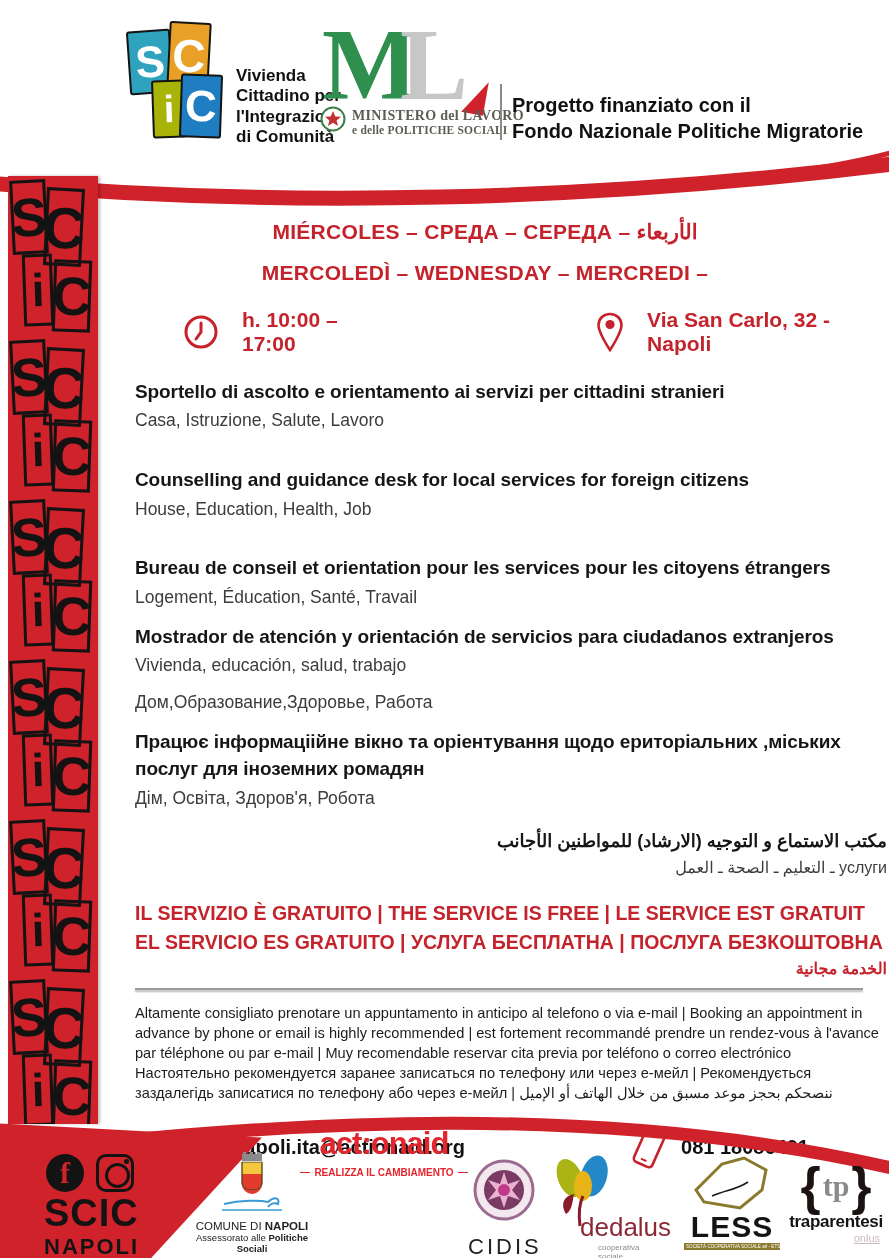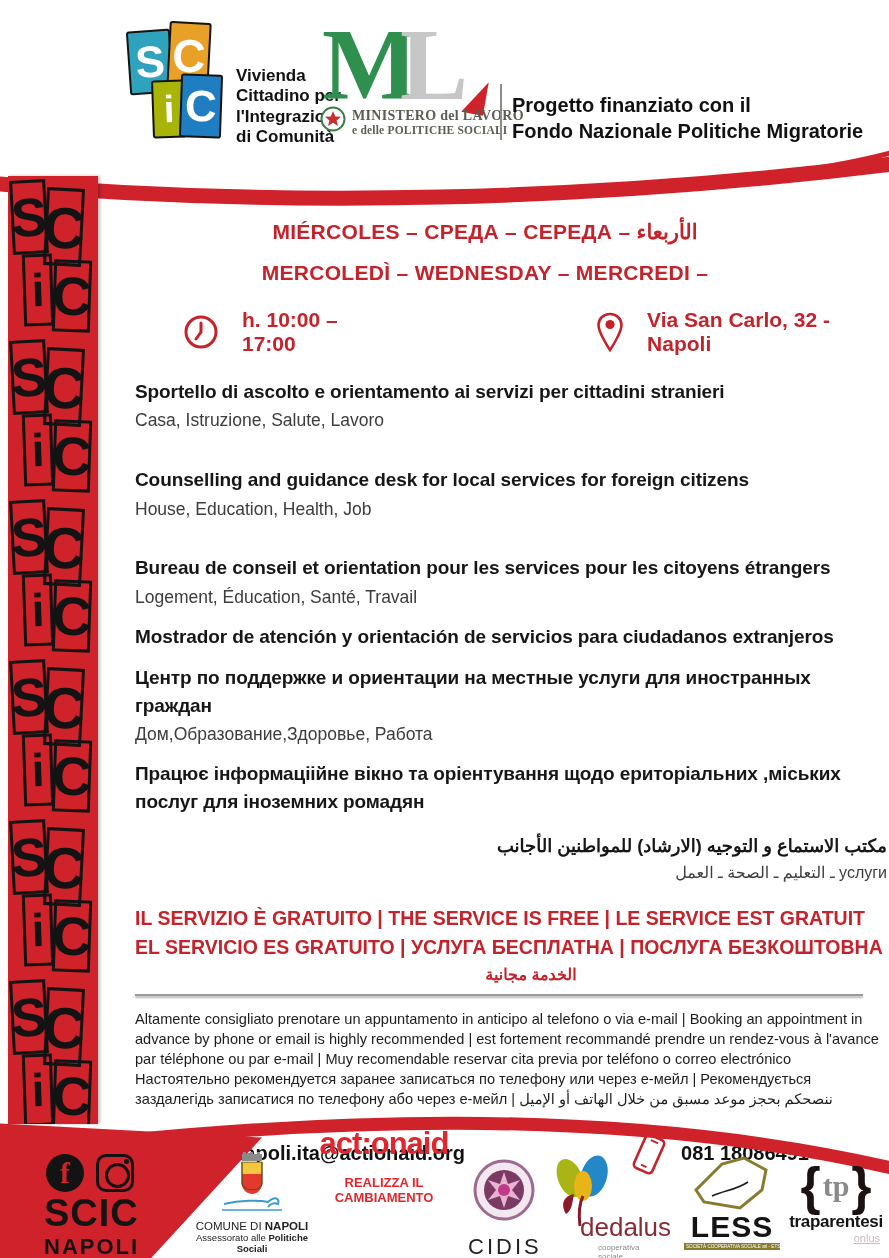--- a/index.html
+++ b/index.html
@@ -94,21 +94,21 @@
   .ig::before{content:"";position:absolute;left:6px;top:6px;width:19px;height:19px;border:3.5px solid #131313;border-radius:50%;}
   .ig::after{content:"";position:absolute;right:2px;top:2px;width:5px;height:5px;background:#131313;border-radius:50%;}
   .scic-word{margin:2px 0 0 44px;font-size:38px;font-weight:900;letter-spacing:1px;color:#141414;line-height:1;}
   .napoli-word{margin:2px 0 0 44px;font-size:22px;font-weight:800;letter-spacing:2px;color:#141414;}
 
   .logo-comune{position:absolute;left:188px;top:1152px;width:128px;text-align:center;}
   .comune-name{font-size:11.5px;color:#222;margin-top:2px;}
   .comune-dept{font-size:9.5px;color:#222;}
   .logo-actionaid{position:absolute;left:300px;top:1128px;width:168px;text-align:center;}
   .aa-word{color:#e3262d;font-weight:900;font-size:31px;letter-spacing:-1px;line-height:1;}
-  .aa-tag{display:flex;align-items:center;gap:4px;color:#e3262d;font-size:13px;font-weight:bold;margin-top:16px;justify-content:center;}
+  .aa-tag{display:flex;align-items:center;gap:4px;color:#e3262d;font-size:10px;font-weight:bold;margin-top:8px;justify-content:center;}
   .aa-tag::before,.aa-tag::after{content:"";flex:1;height:1.5px;background:#e3262d;}
   .logo-cidis{position:absolute;left:468px;top:1158px;width:72px;text-align:center;}
   .cidis-word{font-size:22px;letter-spacing:3px;color:#222;margin-top:12px;font-weight:500;}
   .logo-dedalus{position:absolute;left:546px;top:1152px;width:118px;}
   .dedalus-word{font-size:26px;color:#8a2a34;margin:-14px 0 0 34px;line-height:1;}
   .dedalus-tag{font-size:8px;color:#8a8a8a;margin-left:52px;margin-top:3px;}
   .logo-less{position:absolute;left:684px;top:1156px;width:96px;text-align:center;}
   .less-word{font-size:30px;font-weight:900;color:#141414;letter-spacing:1px;line-height:1;margin-top:-6px;}
   .less-tag{font-size:4.6px;color:#fff;background:#8a7a2e;padding:1px 2px;margin-top:1px;white-space:nowrap;}
   .logo-trap{position:absolute;left:788px;top:1160px;width:96px;text-align:center;}
@@ -233,38 +233,39 @@
   <div class="section en gap-lg">
     <div class="sec-h">Counselling and guidance desk for local services for foreign citizens</div>
     <div class="sec-s">House, Education, Health, Job</div>
   </div>
   <div class="section fr">
     <div class="sec-h">Bureau de conseil et orientation pour les services pour les citoyens étrangers</div>
     <div class="sec-s">Logement, Éducation, Santé, Travail</div>
   </div>
   <div class="section es">
     <div class="sec-h">Mostrador de atención y orientación de servicios para ciudadanos extranjeros</div>
+    <div class="sec-s">Vivienda, educación, salud, trabajo</div>
   </div>
   <div class="section ru">
-    <div class="sec-h">Центр по поддержке и ориентации на местные услуги для иностранных граждан</div>
     <div class="sec-s">Дом,Образование,Здоровье, Работа</div>
   </div>
   <div class="section uk">
     <div class="sec-h">Працює інформаціійне вікно та оріентування щодо ериторіальних ,міських послуг для іноземних ромадян</div>
+    <div class="sec-s">Дім, Освіта, Здоров'я, Робота</div>
   </div>
   <div class="section ar" dir="rtl">
     <div class="sec-h">مكتب الاستماع و التوجيه (الارشاد) للمواطنين الأجانب</div>
     <div class="sec-s">услуги ـ التعليم ـ الصحة ـ  العمل</div>
   </div>
 
   <div class="free">
     <div>IL SERVIZIO È GRATUITO | THE SERVICE IS FREE | LE SERVICE EST GRATUIT</div>
     <div>EL SERVICIO ES GRATUITO | УСЛУГА БЕСПЛАТНА | ПОСЛУГА БЕЗКОШТОВНА</div>
   </div>
-  <div class="free-ar" dir="rtl" style="text-align:center;margin-left:40px;">الخدمة مجانية</div>
+  <div class="free-ar" dir="rtl" style="text-align:right;margin-left:40px;">الخدمة مجانية</div>
 
   <div class="rule"></div>
 
   <div class="note">Altamente consigliato prenotare un appuntamento in anticipo al telefono o via e-mail  | Booking an appointment in advance by phone or email is highly recommended | est fortement recommandé prendre un rendez-vous à l'avance par téléphone ou par e-mail | Muy recomendable reservar cita previa por teléfono o correo electrónico Настоятельно рекомендуется заранее записаться по телефону или через е-мейл | Рекомендується заздалегідь записатися по телефону або через е-мейл | ننصحكم بحجز موعد مسبق من خلال الهاتف أو الإميل</div>
 
   <div class="contact">
     <div class="contact-item">
       <span>
         <svg width="42" height="30" viewBox="0 0 42 30">
           <rect x="1.5" y="1.5" width="39" height="27" fill="none" stroke="#c5232b" stroke-width="2.6"></rect>

